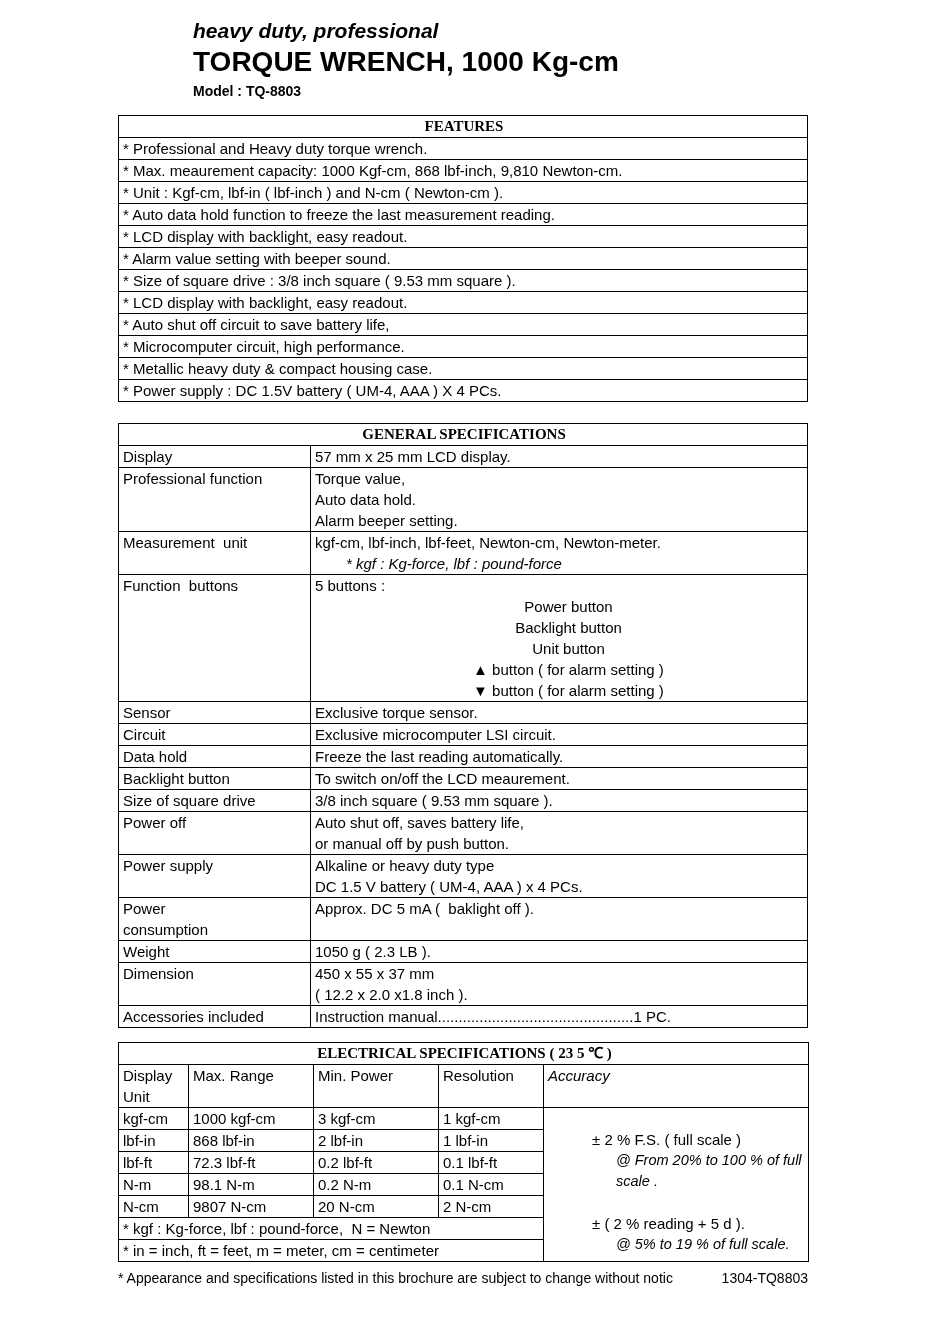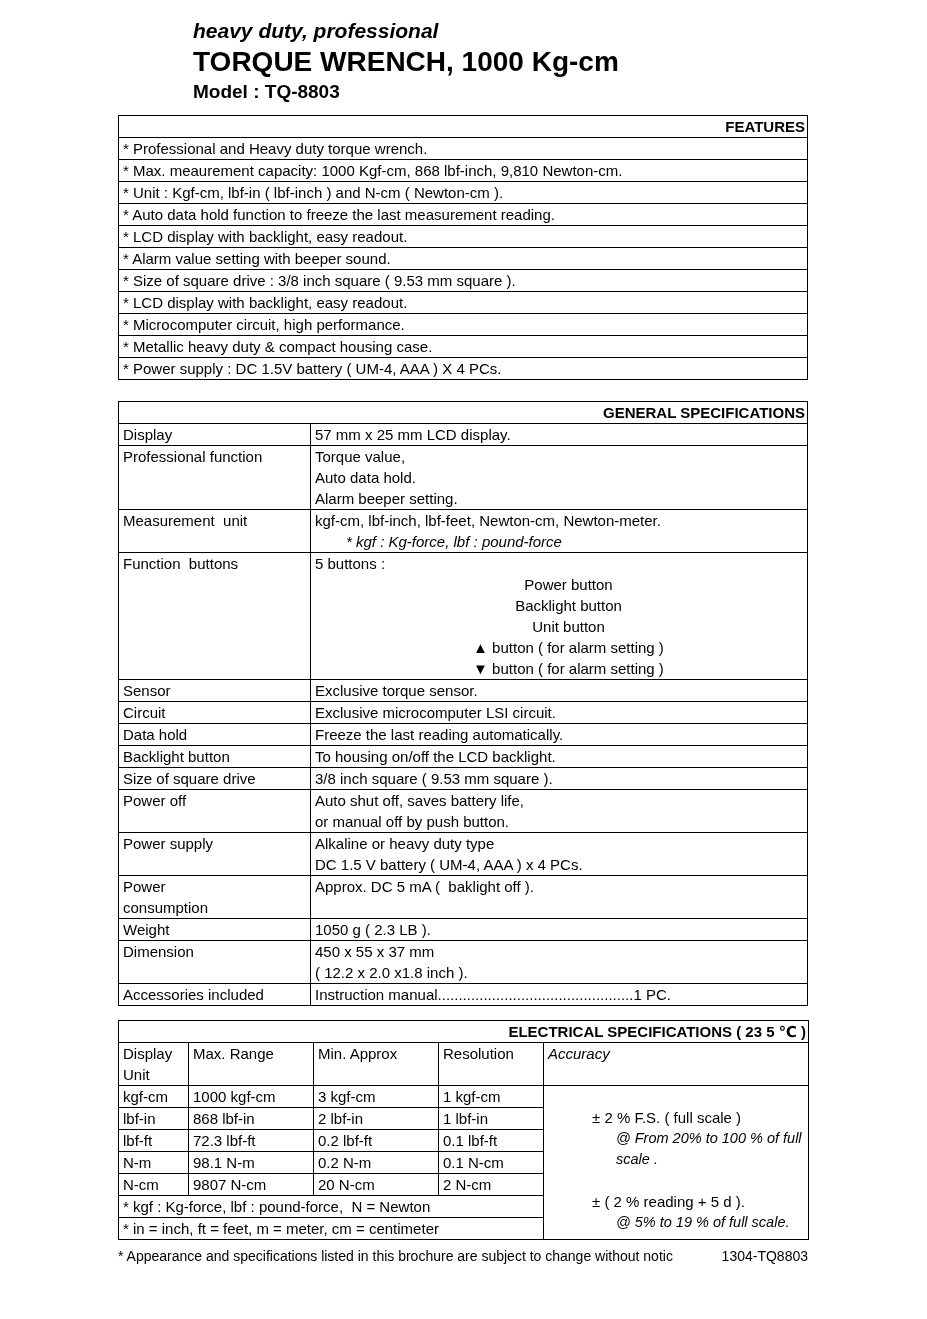--- a/index.html
+++ b/index.html
@@ -6,36 +6,36 @@
   body{
     width:927px;height:1319px;
     font-family:"Liberation Sans","DejaVu Sans",sans-serif;
     font-size:15px;color:#000;
     -webkit-font-smoothing:antialiased;
   }
   .page{position:relative;padding:18px 16px 0 118px;}
   .header-block{margin-left:75px;}
   .tagline{font-size:21px;font-weight:bold;font-style:italic;line-height:26px;}
   .doc-title{font-size:28px;font-weight:bold;line-height:35px;}
-  .model{font-size:19px;font-weight:bold;line-height:25px;}
+  .model{font-size:14px;font-weight:bold;line-height:25px;}
 
   table.tbl{border-collapse:collapse;width:690px;table-layout:fixed;}
   table.features-tbl{margin-top:11px;}
   table.general-tbl{margin-top:21px;}
   table.electrical-tbl{margin-top:14px;}
   .tbl th,.tbl td{
     border:1px solid #000;
     padding:0 2px 0 4px;
     line-height:21px;
     vertical-align:top;
     text-align:left;
     font-weight:normal;
     overflow:hidden;
   }
-  .tbl th.section-title{text-align:right;font-weight:bold;}
+  .tbl th.section-title{text-align:center;font-weight:bold;font-family:Liberation Serif, serif;}
   .label-cell{white-space:pre-wrap;}
   .vline{white-space:pre-wrap;min-height:21px;}
   .vline.it{font-style:italic;margin-left:24px;}
   .vline.ind1{padding-left:7px;}
   .vline.ind2{padding-left:17px;text-align:center;}
 
   .general-tbl col.c-label{width:192px;}
 
   .electrical-tbl col.c0{width:70px;}
   .electrical-tbl col.c1{width:125px;}
@@ -87,20 +87,23 @@
           <td>* LCD display with backlight, easy readout.</td>
         </tr>
         <tr>
           <td>* Alarm value setting with beeper sound.</td>
         </tr>
         <tr>
           <td>* Size of square drive : 3/8 inch square ( 9.53 mm square ).</td>
         </tr>
         <tr>
           <td>* LCD display with backlight, easy readout.</td>
+        </tr>
+        <tr>
+          <td>* Auto shut off circuit to save battery life,</td>
         </tr>
         <tr>
           <td>* Microcomputer circuit, high performance.</td>
         </tr>
         <tr>
           <td>* Metallic heavy duty &amp; compact housing case.</td>
         </tr>
         <tr>
           <td>* Power supply : DC 1.5V battery ( UM-4, AAA ) X 4 PCs.</td>
         </tr>
@@ -164,21 +167,21 @@
         </tr>
         <tr>
           <td class="label-cell">Data hold</td>
           <td>
             <div class="vline">Freeze the last reading automatically.</div>
           </td>
         </tr>
         <tr>
           <td class="label-cell">Backlight button</td>
           <td>
-            <div class="vline">To housing on/off the LCD backlight.</div>
+            <div class="vline">To switch on/off the LCD meaurement.</div>
           </td>
         </tr>
         <tr>
           <td class="label-cell">Size of square drive</td>
           <td>
             <div class="vline">3/8 inch square ( 9.53 mm square ).</div>
           </td>
         </tr>
         <tr>
           <td class="label-cell">Power off</td>
@@ -232,21 +235,21 @@
         <col class="c4">
       </colgroup>
     <thead>
       <tr>
         <th class="section-title" colspan="5">ELECTRICAL SPECIFICATIONS ( 23 5 ℃ )</th>
       </tr>
       <tr id="electrical-header-row">
           <th class="col-hdr">Display
 Unit</th>
           <th class="col-hdr">Max. Range</th>
-          <th class="col-hdr">Min. Approx</th>
+          <th class="col-hdr">Min. Power</th>
           <th class="col-hdr">Resolution</th>
           <th class="col-hdr it">Accuracy</th>
         </tr>
     </thead>
     <tbody id="electrical-body">
         <tr>
           <td>kgf-cm</td>
           <td>1000 kgf-cm</td>
           <td>3 kgf-cm</td>
           <td>1 kgf-cm</td>

